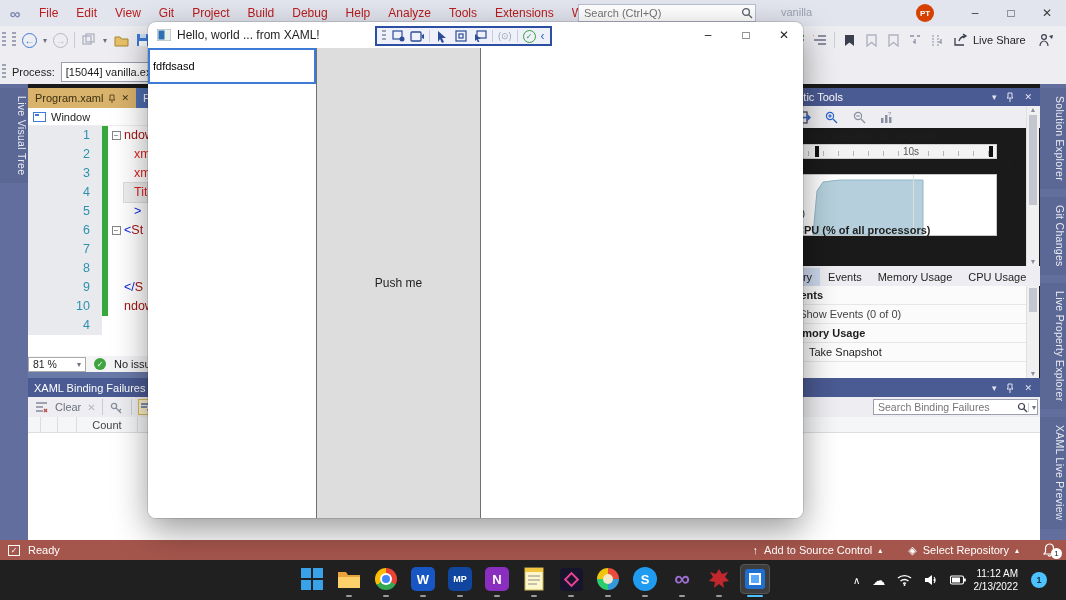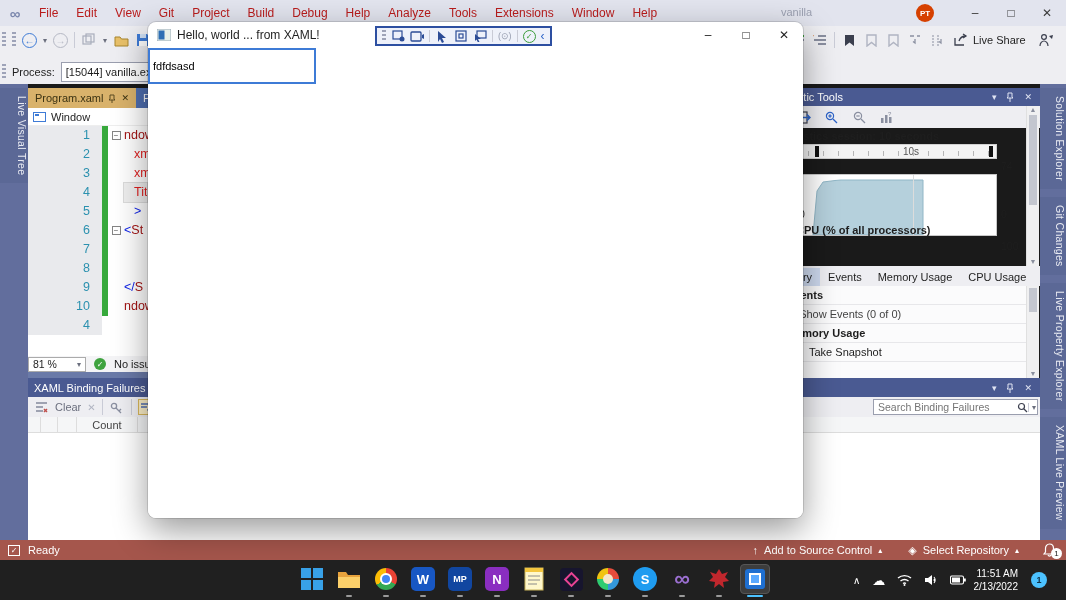--- a/index.html
+++ b/index.html
@@ -119,20 +119,29 @@
     <div class="menu-item">Git</div>
     <div class="menu-item">Project</div>
     <div class="menu-item">Build</div>
     <div class="menu-item">Debug</div>
     <div class="menu-item">Help</div>
     <div class="menu-item">Analyze</div>
     <div class="menu-item">Tools</div>
     <div class="menu-item">Extensions</div>
     <div class="menu-item">Window</div>
     <div class="menu-item">Help</div>
+    <div class="searchbox">
+      <input placeholder="Search (Ctrl+Q)" style="">
+      <span class="ico">
+          <svg width="12" height="12">
+            <circle cx="5" cy="5" r="3.4" fill="none" stroke="#5a5f6e" stroke-width="1.3"></circle>
+            <line x1="7.6" y1="7.6" x2="11" y2="11" stroke="#5a5f6e" stroke-width="1.3"></line>
+          </svg>
+        </span>
+    </div>
     <div class="win-title">vanilla</div>
     <div class="avatar">PT</div>
     <div class="winctl" style="left:958px;">–</div>
     <div class="winctl" style="left:994px;">□</div>
     <div class="winctl" style="left:1030px;">✕</div>
   </div>
 
   <div class="abs toolbar-area">
     <div class="tb-row" style="left:2px; top:6px;">
       <div class="grip"></div>
@@ -616,20 +625,23 @@
       <div class="tbsep" style="height:12px;"></div>
       <span style="color:#9aa0b2; font-size:9px;">(⊙)</span>
       <div class="tbsep" style="height:12px;"></div>
       <span class="gchk">✓</span>
       <span style="color:#2c63c8; font-size:12px;">‹</span>
     </div>
     <div class="app-client">
       <div class="app-left">
         <input class="app-tb" value="fdfdsasd" style="">
       </div>
+      <div class="app-btn">
+        <span>Push me</span>
+      </div>
       <div class="app-right"></div>
     </div>
   </div>
 
   <div class="abs taskbar">
     <div class="tkico" style="left:299px;">
         <div class="winlogo">
           <div></div>
           <div></div>
           <div></div>
@@ -721,19 +733,19 @@
         </span>
       <span>
           <svg width="16" height="10">
             <rect x="0.5" y="1" width="13" height="8" rx="1.5" fill="none" stroke="#fff" stroke-width="1.1"></rect>
             <rect x="14" y="3.5" width="1.8" height="3" fill="#fff"></rect>
             <rect x="2" y="2.5" width="8" height="5" fill="#fff"></rect>
           </svg>
         </span>
     </div>
     <div class="abs clock" style="left:960px; top:8px; width:58px;">
-      <div>11:51 AM</div>
+      <div>11:12 AM</div>
       <div>2/13/2022</div>
     </div>
     <div class="abs badge" style="left:1031px; top:12px;">1</div>
   </div>
 
 </div>
 
 </body></html>

